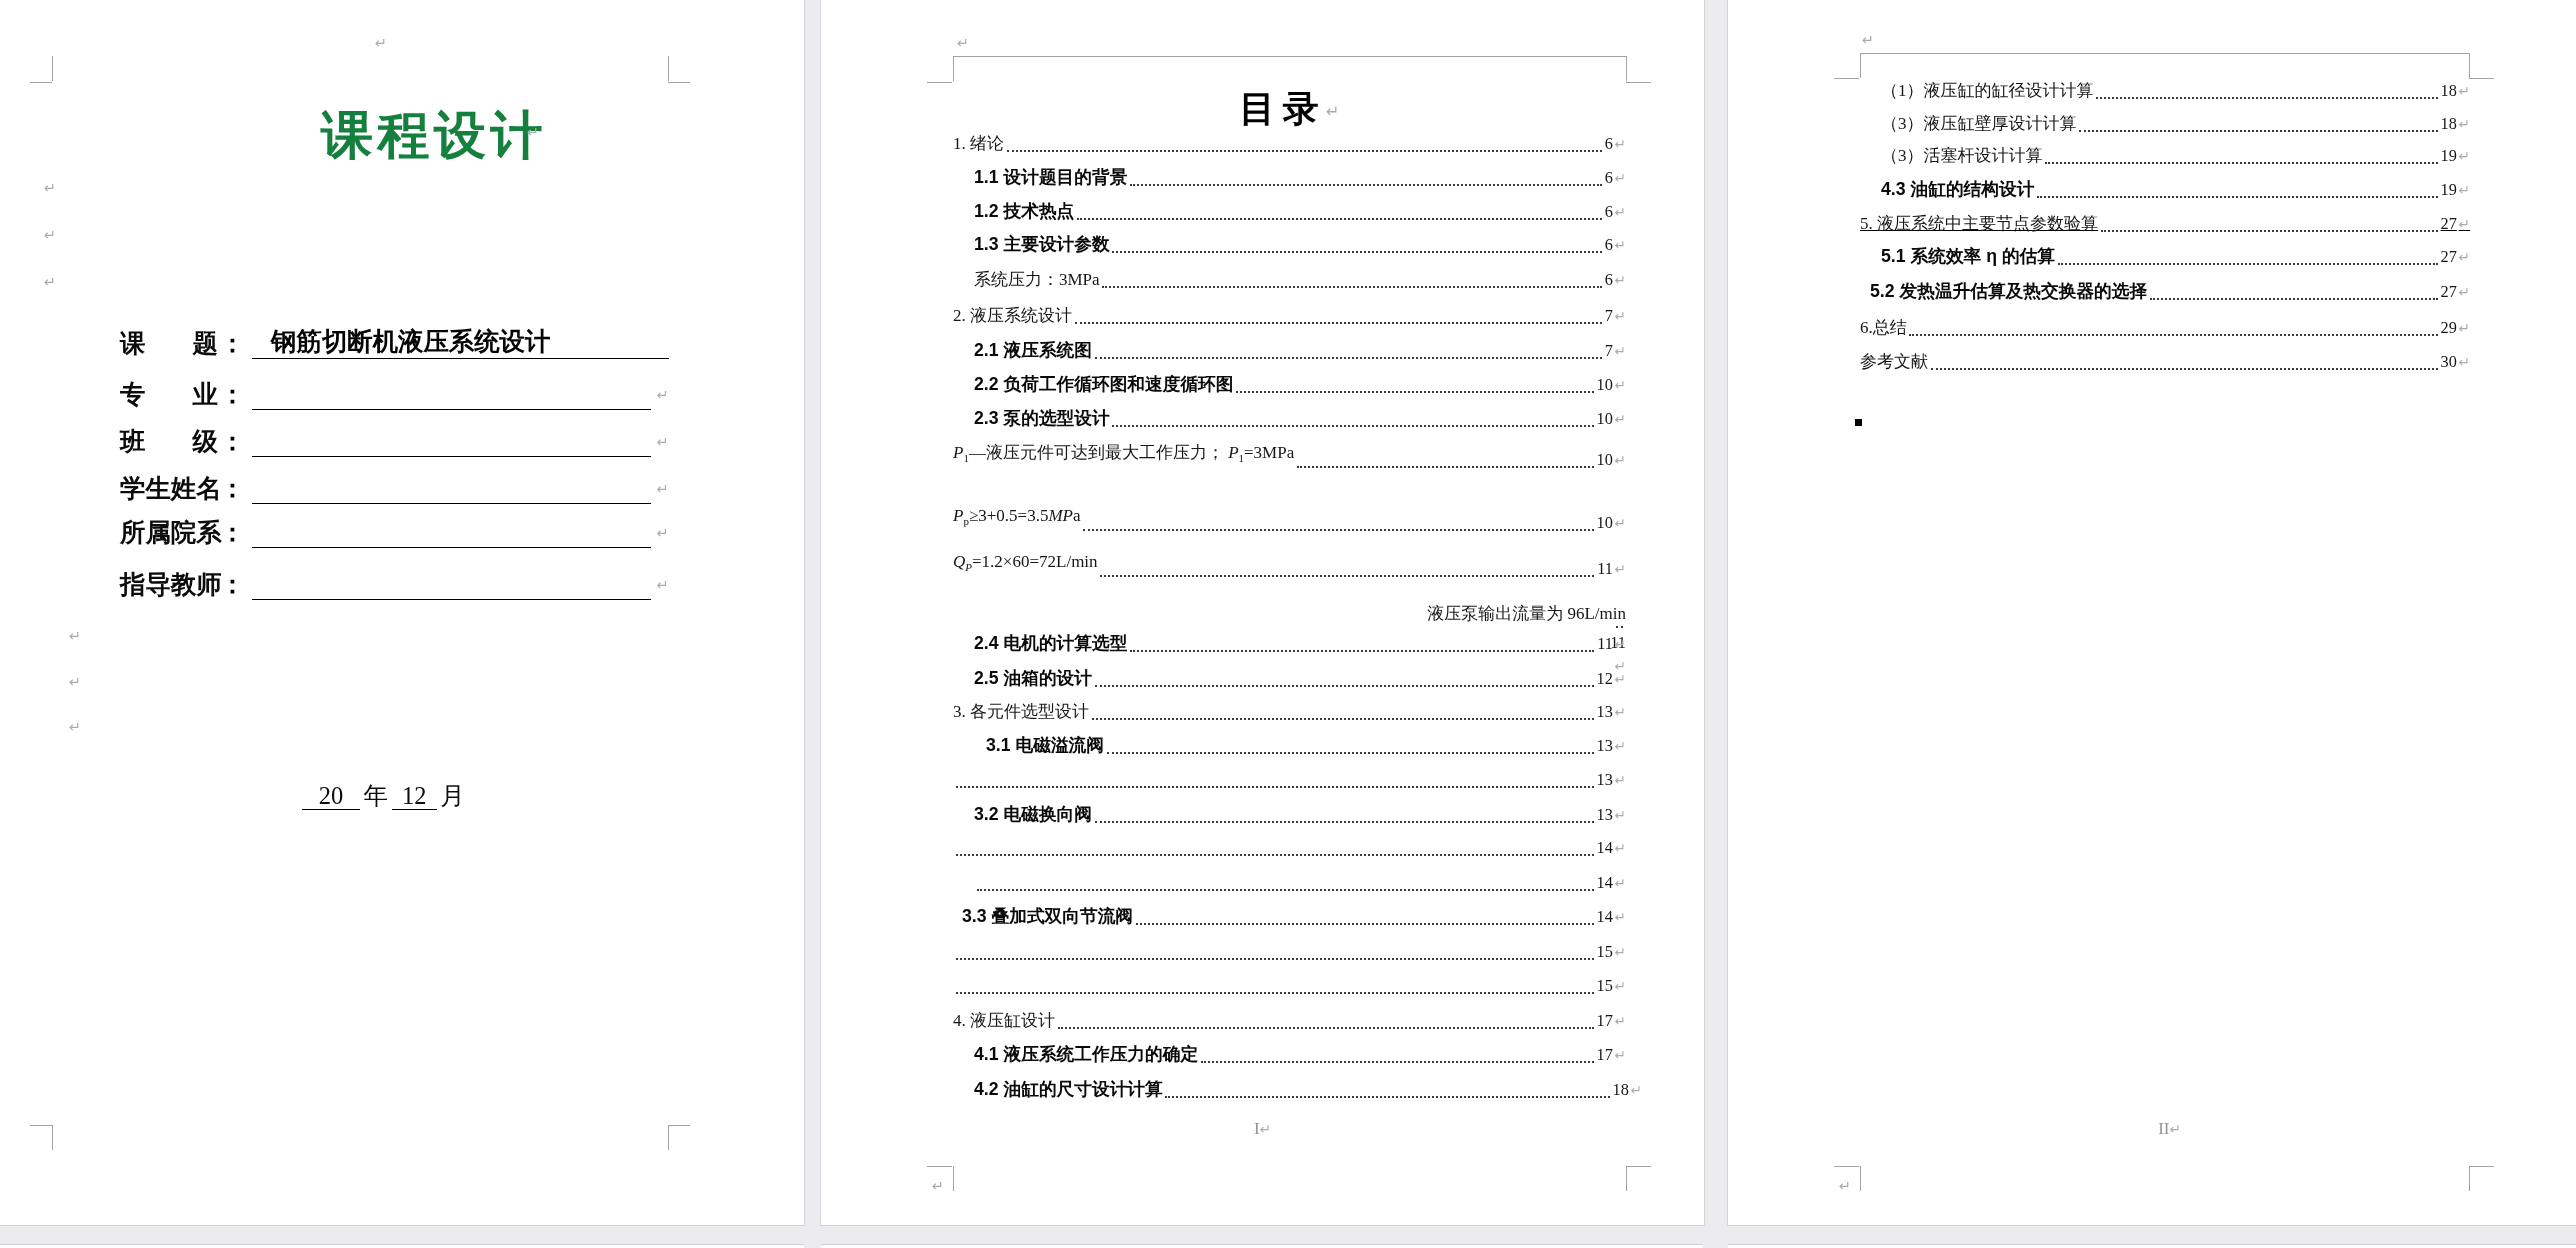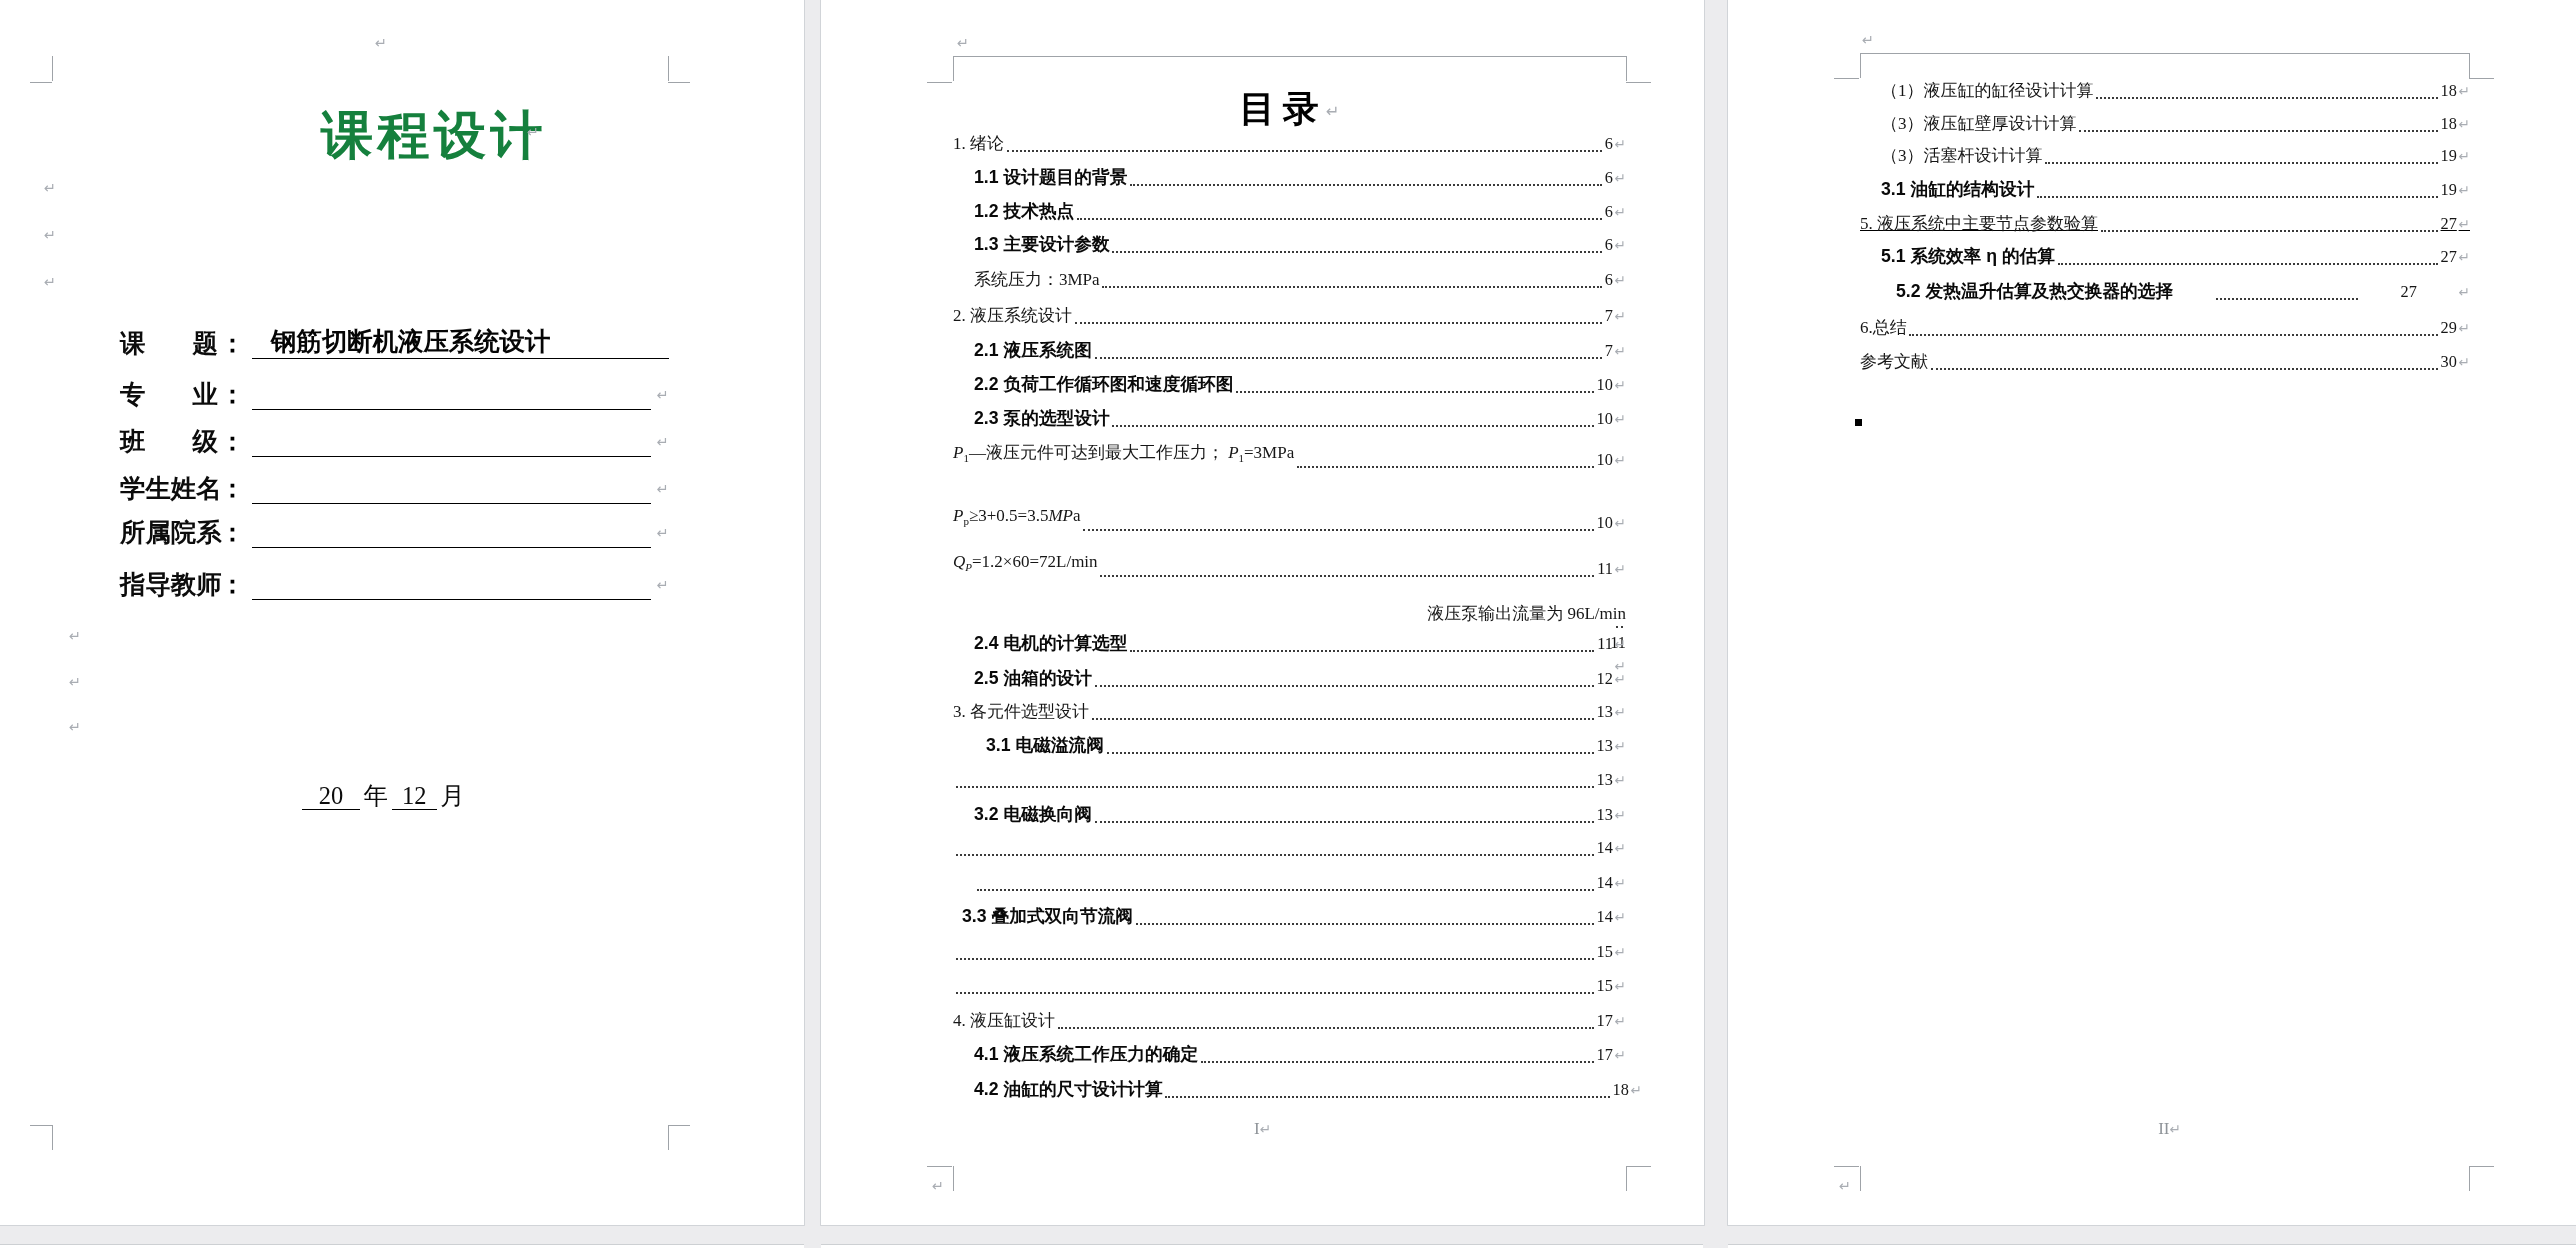--- a/index.html
+++ b/index.html
@@ -385,38 +385,38 @@
           <span class="pg">18</span>
           <span class="pgm">↵</span>
         </div>
         <div class="toc-row" style="top: 142px; left: 153px; right: 141px;">
           <span class="tt plain">（3）活塞杆设计计算</span>
           <span class="lead"></span>
           <span class="pg">19</span>
           <span class="pgm">↵</span>
         </div>
         <div class="toc-row" style="top: 176px; left: 153px; right: 141px;">
-          <span class="tt bold">3.1 油缸的结构设计</span>
+          <span class="tt bold">4.3 油缸的结构设计</span>
           <span class="lead"></span>
           <span class="pg">19</span>
           <span class="pgm">↵</span>
         </div>
         <div class="toc-row" style="top: 210px; left: 132px; right: 141px; text-decoration: underline;">
           <span class="tt plain">5. 液压系统中主要节点参数验算</span>
           <span class="lead"></span>
           <span class="pg">27</span>
           <span class="pgm">↵</span>
         </div>
         <div class="toc-row" style="top: 243px; left: 153px; right: 141px;">
           <span class="tt bold">5.1 系统效率 η 的估算</span>
           <span class="lead"></span>
           <span class="pg">27</span>
           <span class="pgm">↵</span>
         </div>
-        <div class="toc-row" style="top: 278px; left: 168px; right: 141px; gap: 40px;">
+        <div class="toc-row" style="top: 278px; left: 142px; right: 141px;">
           <span class="tt bold">5.2 发热温升估算及热交换器的选择</span>
           <span class="lead"></span>
           <span class="pg">27</span>
           <span class="pgm">↵</span>
         </div>
         <div class="toc-row" style="top: 314px; left: 132px; right: 141px;">
           <span class="tt plain">6.总结</span>
           <span class="lead"></span>
           <span class="pg">29</span>
           <span class="pgm">↵</span>

